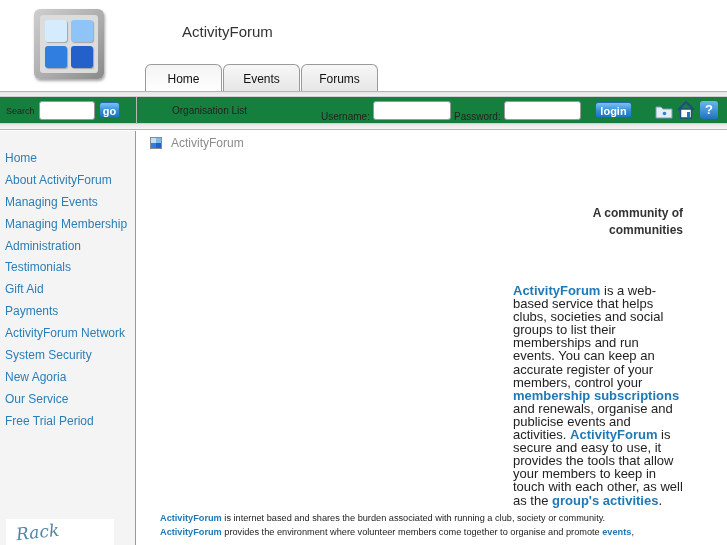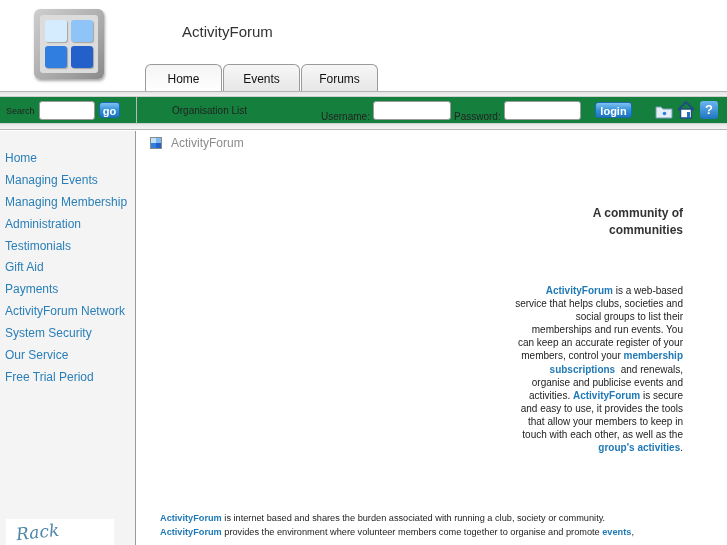--- a/index.html
+++ b/index.html
@@ -56,21 +56,21 @@
     .rack { position: absolute; left: 6px; top: 388px; width: 108px; height: 26px; background: #fff; overflow: hidden; }
     .rack span { position: absolute; left: 10px; top: 3px; font-family: "DejaVu Serif", serif; font-style: italic; font-size: 17px; color: #4c86a8; transform: rotate(-6deg); }
 
     
     .crumb { position: absolute; left: 150px; top: 136px; display: flex; align-items: center; }
     .crumb-icon { width: 12px; height: 12px; background: #8a8a8a; position: relative; margin-right: 9px; }
     .crumb-icon i { position: absolute; width: 5px; height: 5px; }
     .crumb-text { font-size: 12px; color: #8c8c8c; }
 
     .tagline { position: absolute; right: 44px; top: 205px; width: 160px; text-align: right; font-weight: bold; font-size: 12px; color: #333; line-height: 17px; }
-    .intro { position: absolute; right: 44px; top: 284px; width: 170px; text-align: right; font-size: 10px; color: #222; line-height: 13.1px; }
+    .intro { position: absolute; right: 44px; top: 284px; width: 170px; font-size: 13px; color: #222; line-height: 13.1px; }
     .lnk { color: #1f79b6; font-weight: bold; cursor: pointer; }
 
     .body-text { position: absolute; left: 160px; top: 512px; width: 560px; font-size: 9.2px; line-height: 13.5px; color: #222; }
   </style>
 </head>
 <body>
 
 <div class="header">
   <div class="logo">
     <div class="inner">
@@ -111,28 +111,30 @@
     <rect x="4.5" y="9" width="11" height="9" fill="#ffffff" stroke="#1f4f80" stroke-width="1.5"></rect>
     <rect x="11" y="12" width="3" height="6" fill="#1f74c0"></rect>
   </svg>
   <div class="icon-help">?</div>
 </div>
 <div class="bar-bot"></div>
 
 <div class="sidebar">
   <ul class="nav">
     <li>Home</li>
+    <li>About ActivityForum</li>
     <li>Managing Events</li>
     <li>Managing Membership</li>
     <li>Administration</li>
     <li>Testimonials</li>
     <li>Gift Aid</li>
     <li>Payments</li>
     <li>ActivityForum Network</li>
     <li>System Security</li>
+    <li>New Agoria</li>
     <li>Our Service</li>
     <li>Free Trial Period</li>
   </ul>
   <div class="rack">
     <span>Rack</span>
   </div>
 </div>
 
 <div class="crumb">
   <div class="crumb-icon">

